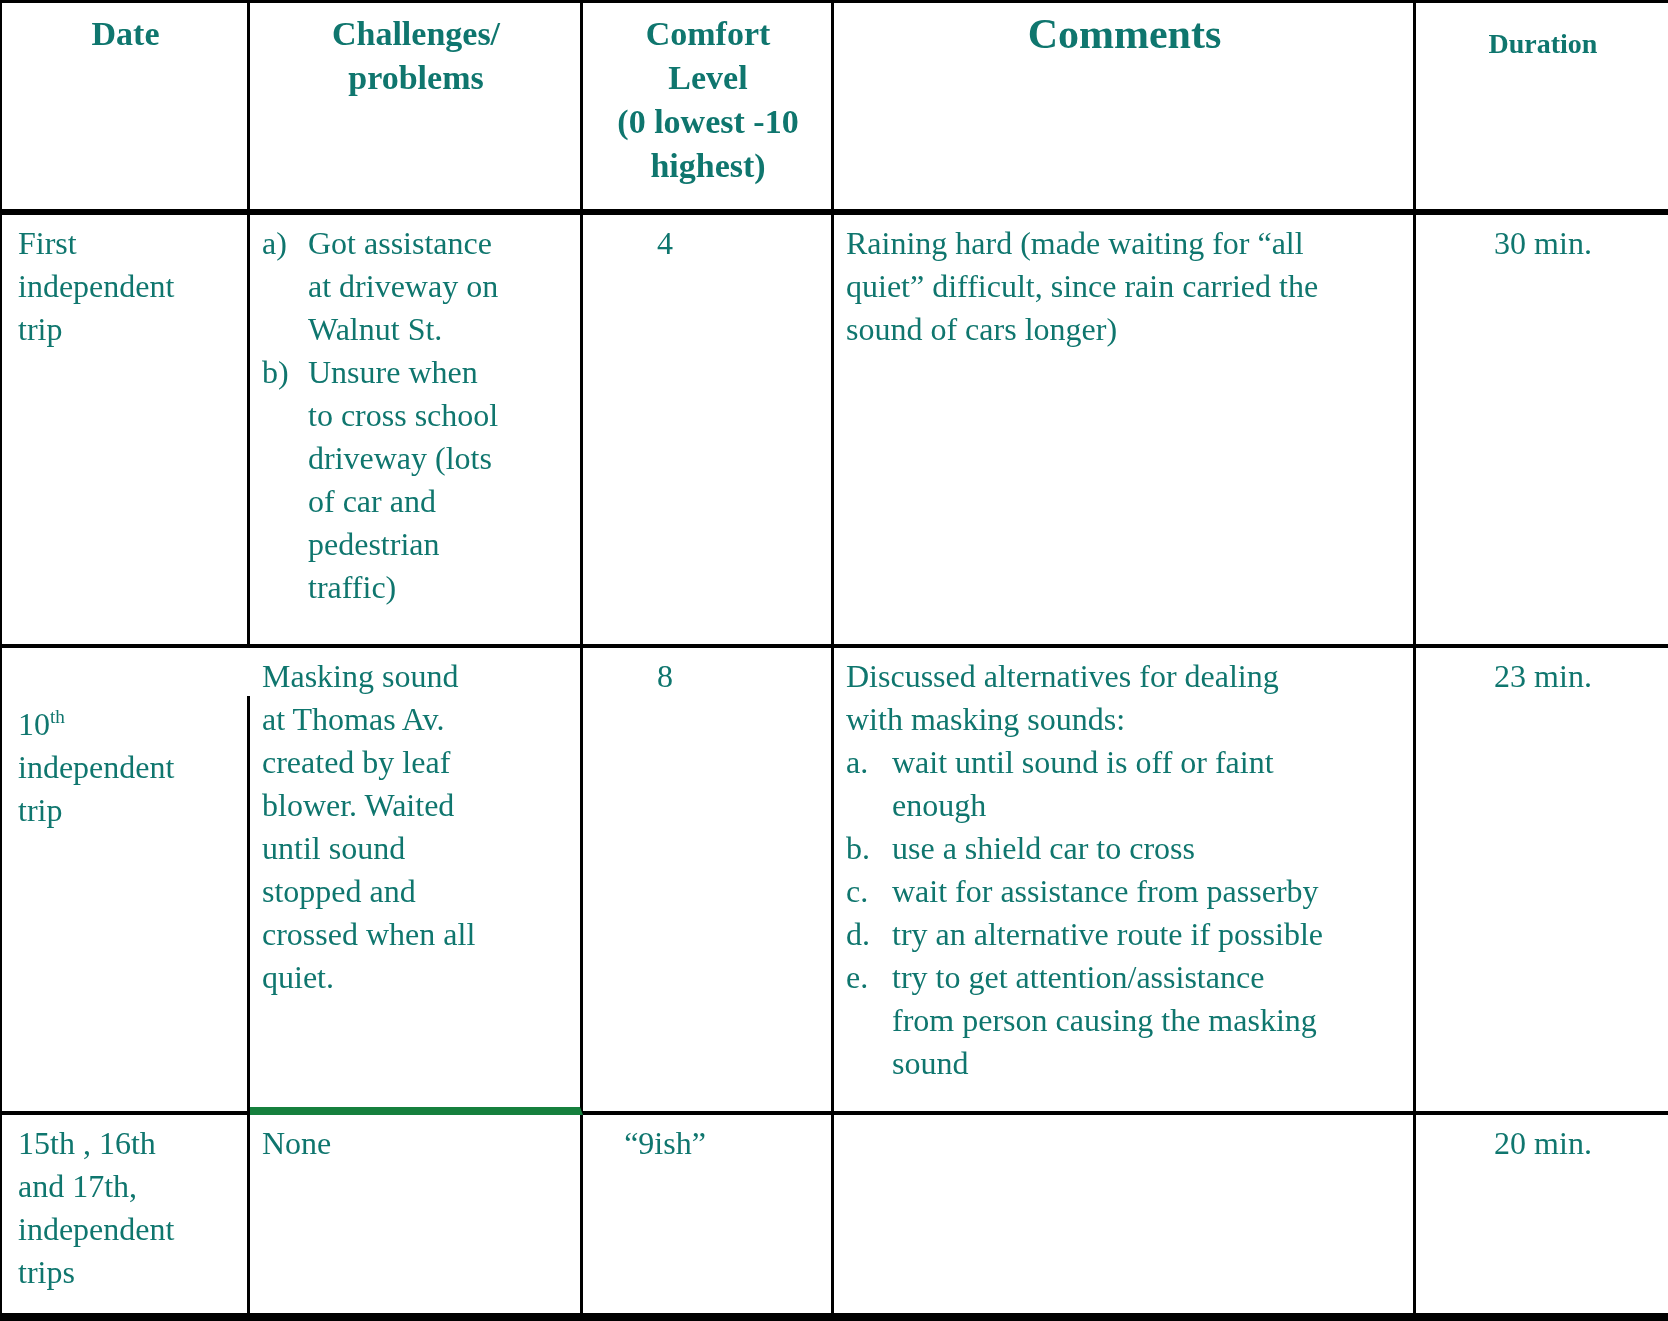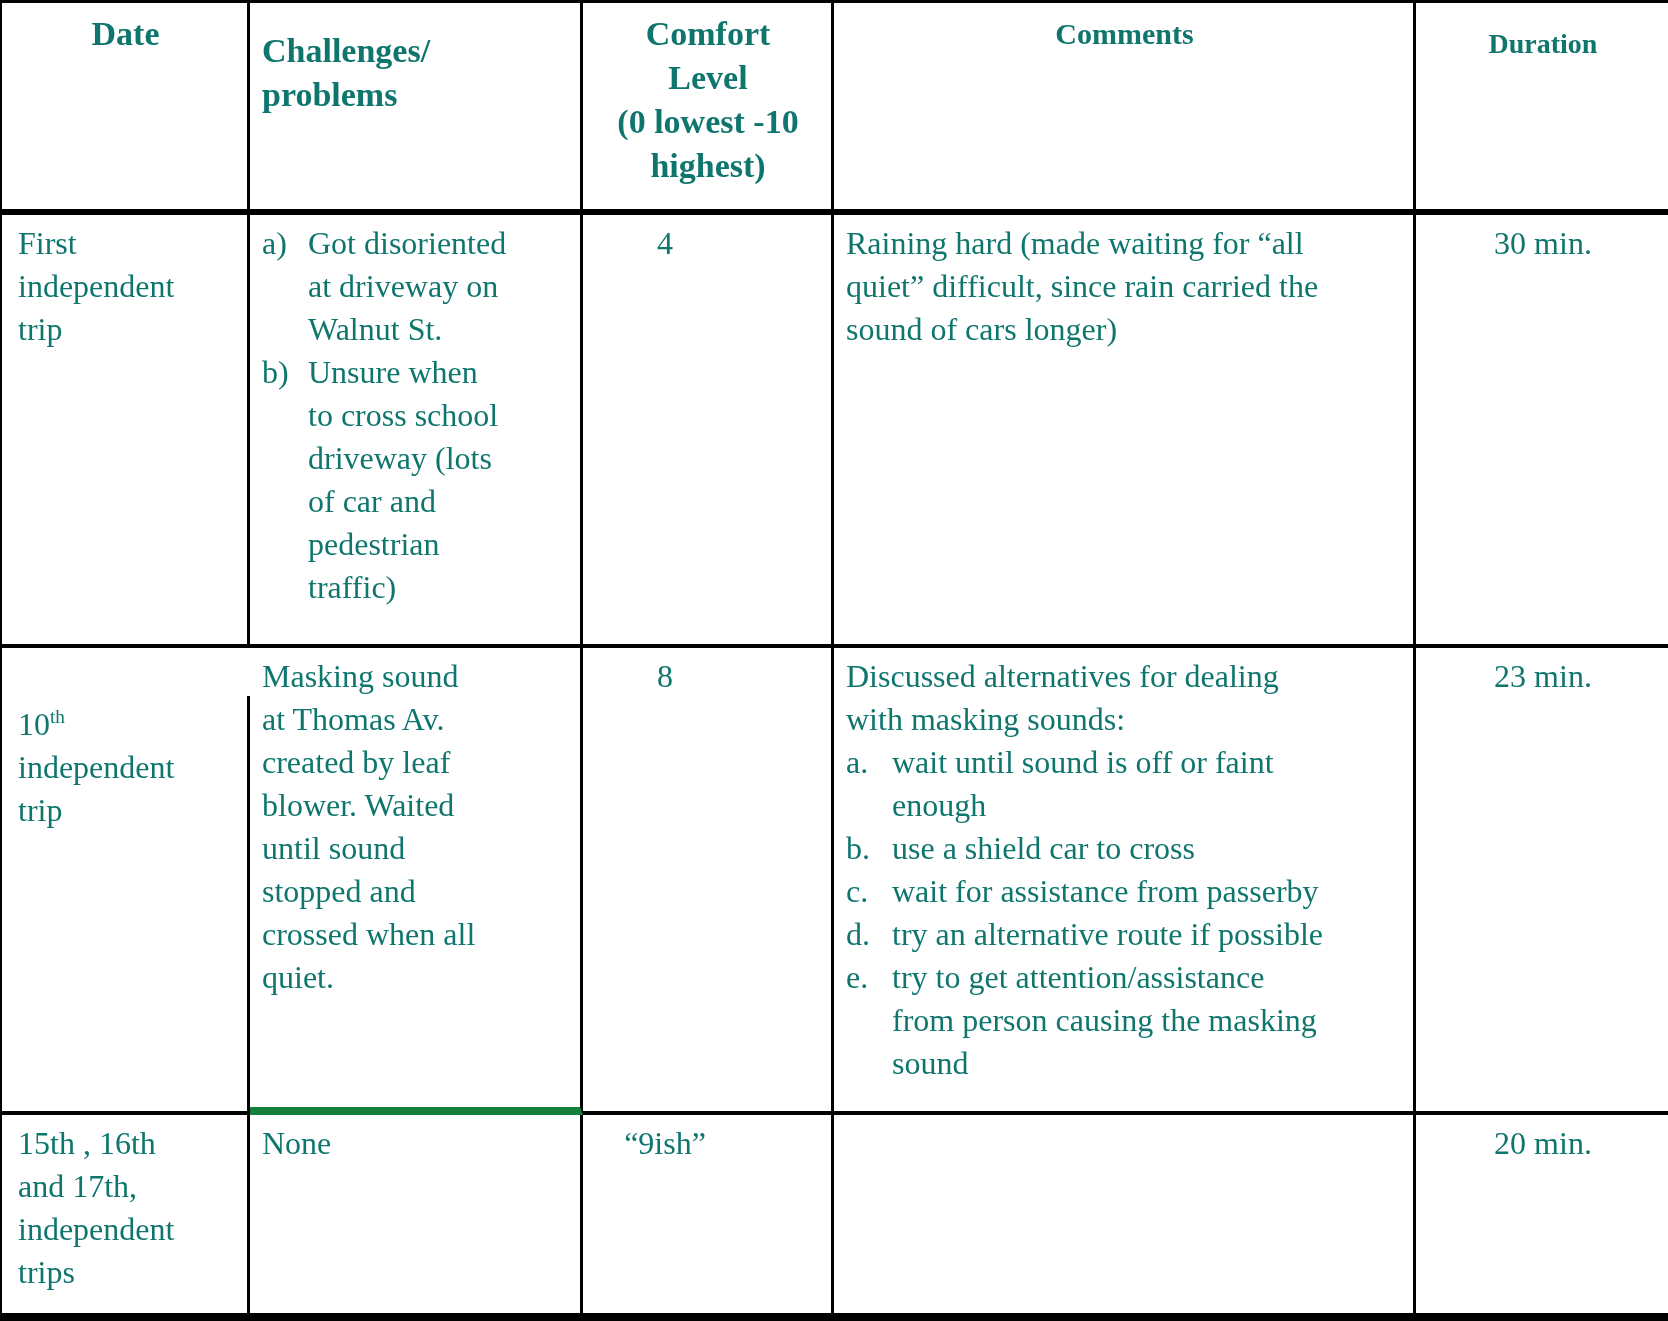--- a/index.html
+++ b/index.html
@@ -31,38 +31,38 @@
   .li { display:flex; }
   .li .marker { flex:0 0 46px; }
   sup { font-size:0.6em; vertical-align:super; line-height:0; }
 </style>
 </head>
 <body>
 
 <div class="table">
 
   <div class="cell hrow-cell" style="border-bottom:6px solid #000;font-weight:bold;font-size:34px;line-height:44px;text-align:center;padding-top:9px;"><span class="pre">Date</span></div>
-  <div class="cell" style="border-bottom:6px solid #000;font-weight:bold;font-size:34px;line-height:44px;padding-top:26px;"><span class="pre">Challenges/
+  <div class="cell" style="border-bottom:6px solid #000;font-weight:bold;font-size:34px;line-height:44px;text-align:center;padding-top:9px;"><span class="pre">Challenges/
 problems</span></div>
   <div class="cell" style="border-bottom:6px solid #000;font-weight:bold;font-size:34px;line-height:44px;text-align:center;padding-top:9px;"><span class="pre">Comfort
 Level
 (0 lowest -10
 highest)</span></div>
-  <div class="cell" style="border-bottom:6px solid #000;font-weight:bold;font-size:30px;line-height:44px;text-align:center;padding-top:9px;"><span class="pre">Comments</span></div>
+  <div class="cell" style="border-bottom:6px solid #000;font-weight:bold;font-size:42px;line-height:44px;text-align:center;padding-top:9px;"><span class="pre">Comments</span></div>
   <div class="cell last-col" style="border-bottom:6px solid #000;font-weight:bold;font-size:28px;line-height:44px;text-align:center;padding-top:19px;"><span class="pre">Duration</span></div>
 
   <div class="cell date-cell" style="border-bottom:4px solid #000;">
       <div class="pre">First
 independent
 trip</div>
     </div>
   <div class="cell" style="border-bottom:4px solid #000;">
     <div class="li">
       <span class="marker">a)</span>
-      <span class="pre">Got disoriented
+      <span class="pre">Got assistance
 at driveway on
 Walnut St.</span>
     </div>
     <div class="li">
       <span class="marker">b)</span>
       <span class="pre">Unsure when
 to cross school
 driveway (lots
 of car and
 pedestrian

